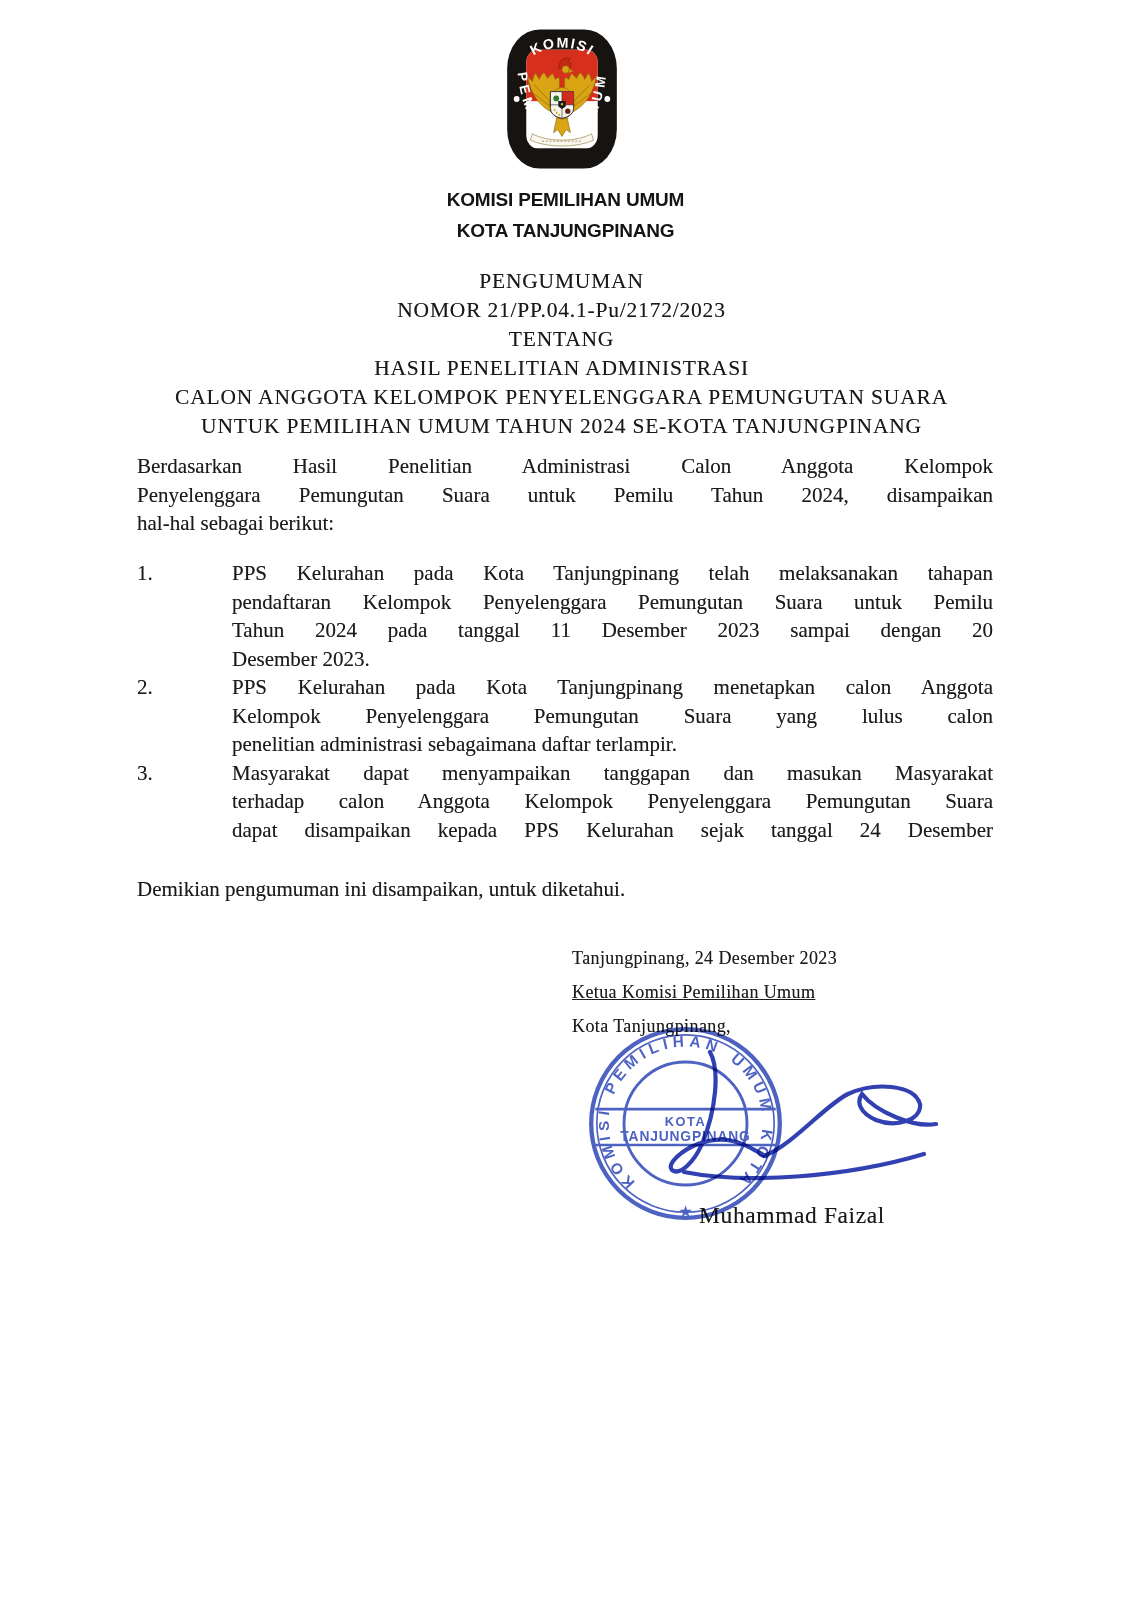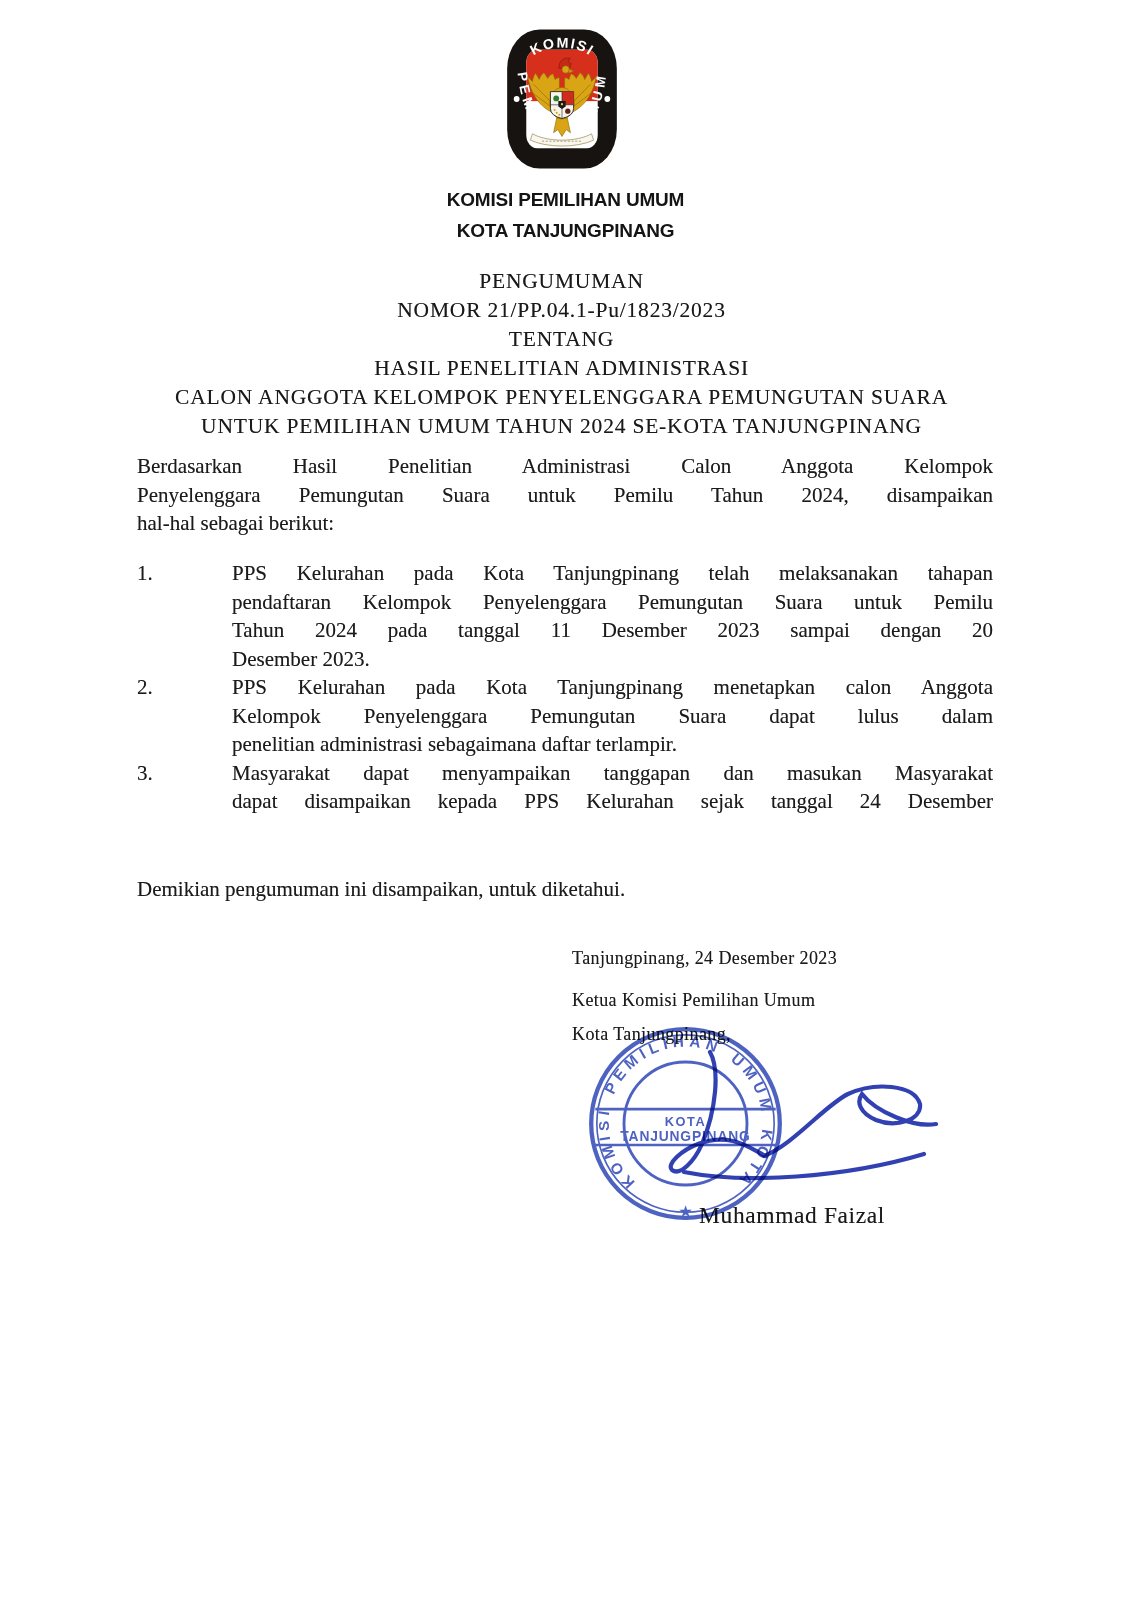--- a/index.html
+++ b/index.html
@@ -23,21 +23,21 @@
   .ll{text-align:right;text-align-last:left;}
   .list{position:absolute;left:137px;width:856px;top:559px;font-size:21px;line-height:28.5px;}
   .li{display:flex;}
   .num{width:47px;flex:none;}
   .txt{flex:1;min-width:0;margin-left:48px;}
   .closing{position:absolute;left:137px;width:856px;top:877px;font-size:21px;}
   .signblock{
     position:absolute;left:572px;width:440px;top:941px;text-align:left;
     font-size:18px;line-height:34px;letter-spacing:.4px;color:#1a1a1a;
   }
-  .signblock .gap{margin-top:8px;}
+  .signblock .gap{text-decoration:underline;}
   .name{
     position:absolute;left:572px;width:440px;top:1202px;text-align:center;
     font-size:23.5px;letter-spacing:.6px;color:#191919;
   }
   .stamp{position:absolute;left:583px;top:1021px;width:205px;height:205px;mix-blend-mode:multiply;opacity:.93;}
   .sig{position:absolute;left:624px;top:1032px;width:322px;height:152px;mix-blend-mode:multiply;opacity:.95;}
 </style>
 </head>
 <body>
 
@@ -92,21 +92,21 @@
     </g>
   </svg>
 
   <div class="org">
     <div>KOMISI PEMILIHAN UMUM</div>
     <div>KOTA TANJUNGPINANG</div>
   </div>
 
   <div class="doc-title scan">
     <div>PENGUMUMAN</div>
-    <div>NOMOR 21/PP.04.1-Pu/1823/2023</div>
+    <div>NOMOR 21/PP.04.1-Pu/2172/2023</div>
     <div>TENTANG</div>
     <div>HASIL PENELITIAN ADMINISTRASI</div>
     <div>CALON ANGGOTA KELOMPOK PENYELENGGARA PEMUNGUTAN SUARA</div>
     <div>UNTUK PEMILIHAN UMUM TAHUN 2024 SE-KOTA TANJUNGPINANG</div>
   </div>
 
   <div class="intro scan">
     <div class="jl">Berdasarkan Hasil Penelitian Administrasi Calon Anggota Kelompok</div>
     <div class="jl">Penyelenggara Pemungutan Suara untuk Pemilu Tahun 2024, disampaikan</div>
     <div class="ll">hal-hal sebagai berikut:</div>
@@ -119,28 +119,29 @@
         <div class="jl">PPS Kelurahan pada Kota Tanjungpinang telah melaksanakan tahapan</div>
         <div class="jl">pendaftaran Kelompok Penyelenggara Pemungutan Suara untuk Pemilu</div>
         <div class="jl">Tahun 2024 pada tanggal 11 Desember 2023 sampai dengan 20</div>
         <div class="ll">Desember 2023.</div>
       </div>
     </div>
     <div class="li">
       <div class="num">2.</div>
       <div class="txt">
         <div class="jl">PPS Kelurahan pada Kota Tanjungpinang menetapkan calon Anggota</div>
-        <div class="jl">Kelompok Penyelenggara Pemungutan Suara dapat lulus dalam</div>
+        <div class="jl">Kelompok Penyelenggara Pemungutan Suara yang lulus calon</div>
         <div class="ll">penelitian administrasi sebagaimana daftar terlampir.</div>
       </div>
     </div>
     <div class="li">
       <div class="num">3.</div>
       <div class="txt">
         <div class="jl">Masyarakat dapat menyampaikan tanggapan dan masukan Masyarakat</div>
+        <div class="jl">terhadap calon Anggota Kelompok Penyelenggara Pemungutan Suara</div>
         <div class="jl">dapat disampaikan kepada PPS Kelurahan sejak tanggal 24 Desember</div>
       </div>
     </div>
   </div>
 
   <div class="closing scan">Demikian pengumuman ini disampaikan, untuk diketahui.</div>
 
   <div class="signblock scan">
     <div>Tanjungpinang, 24 Desember 2023</div>
     <div class="gap">Ketua Komisi Pemilihan Umum</div>

